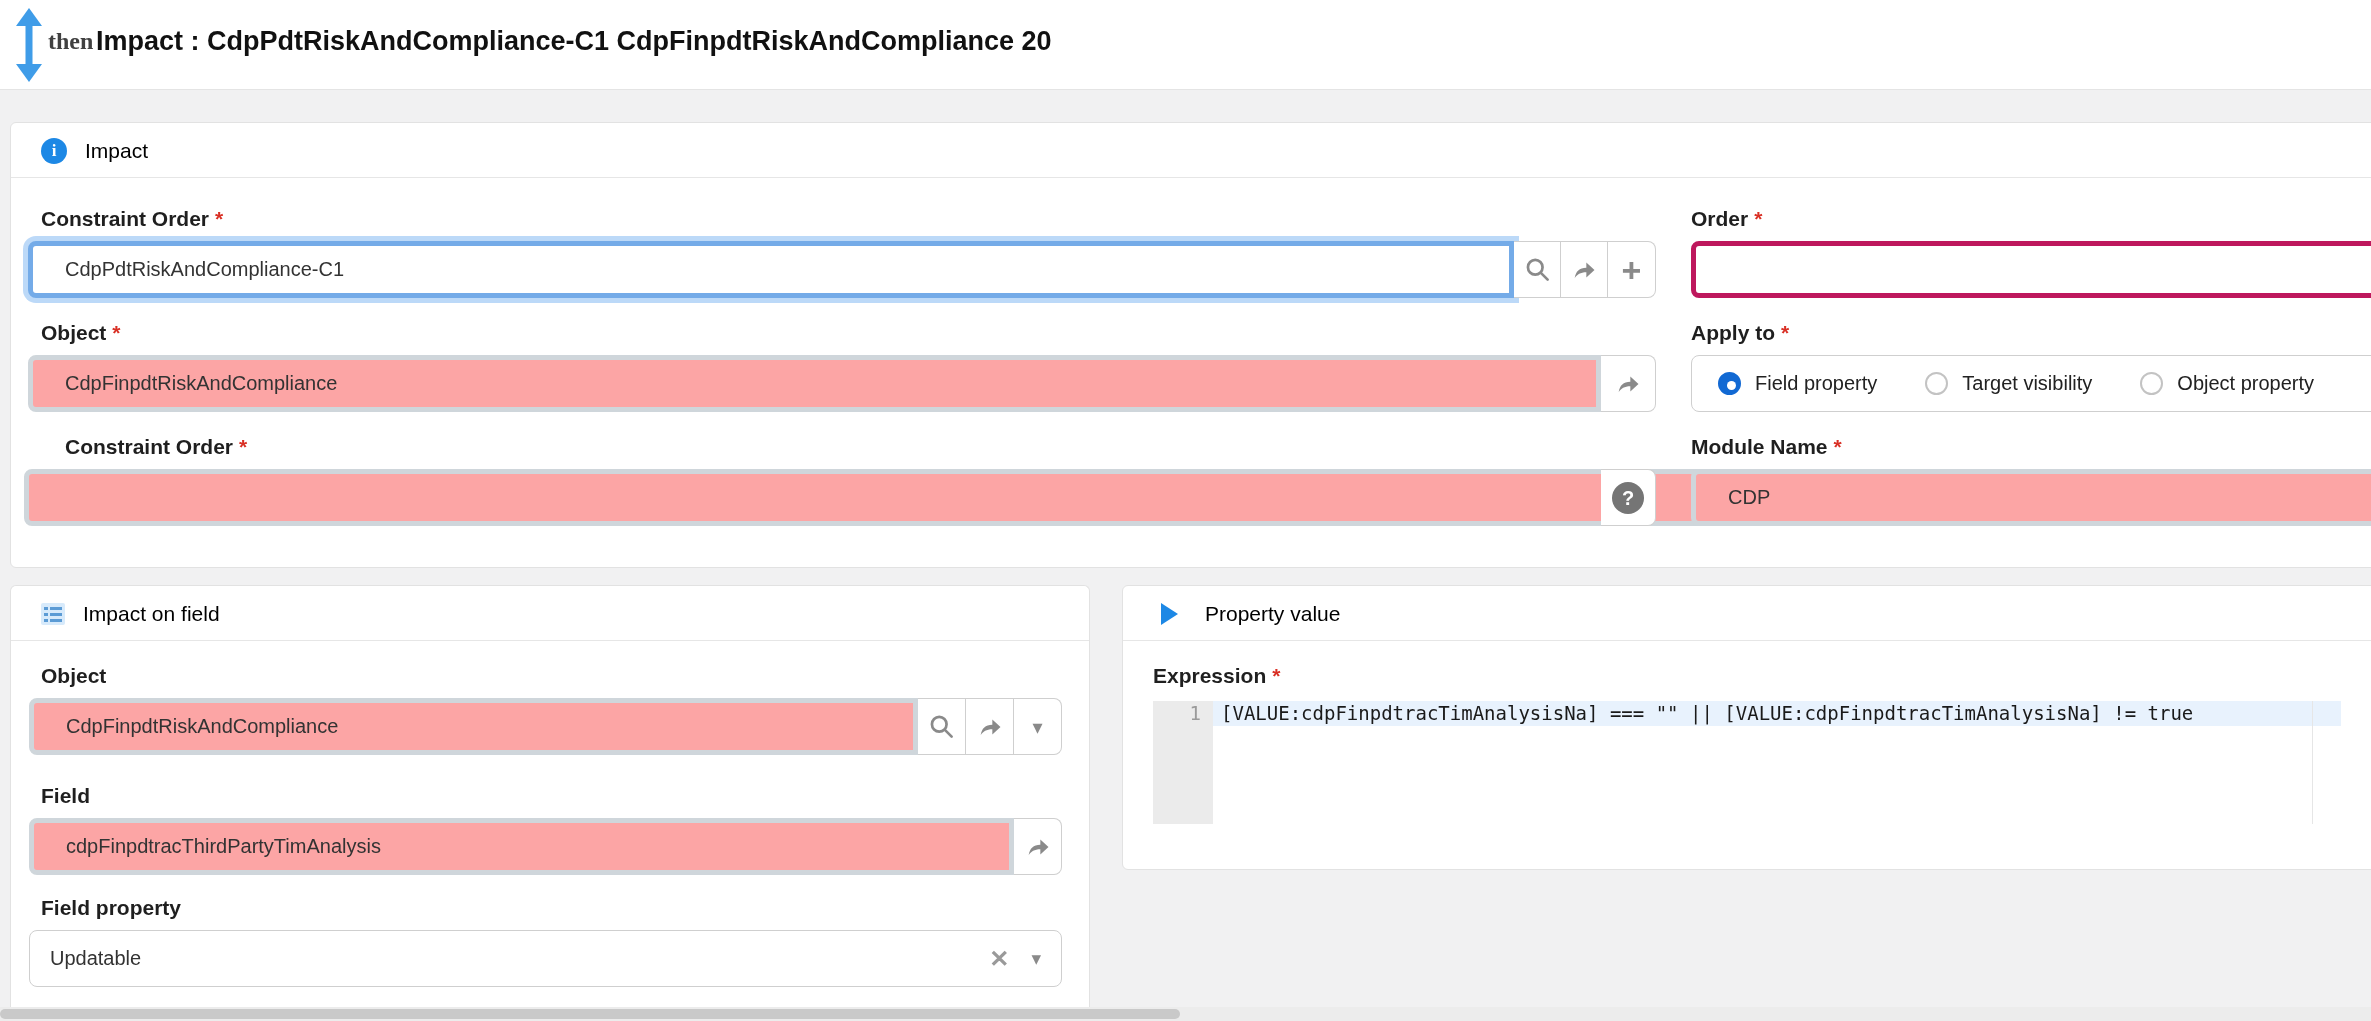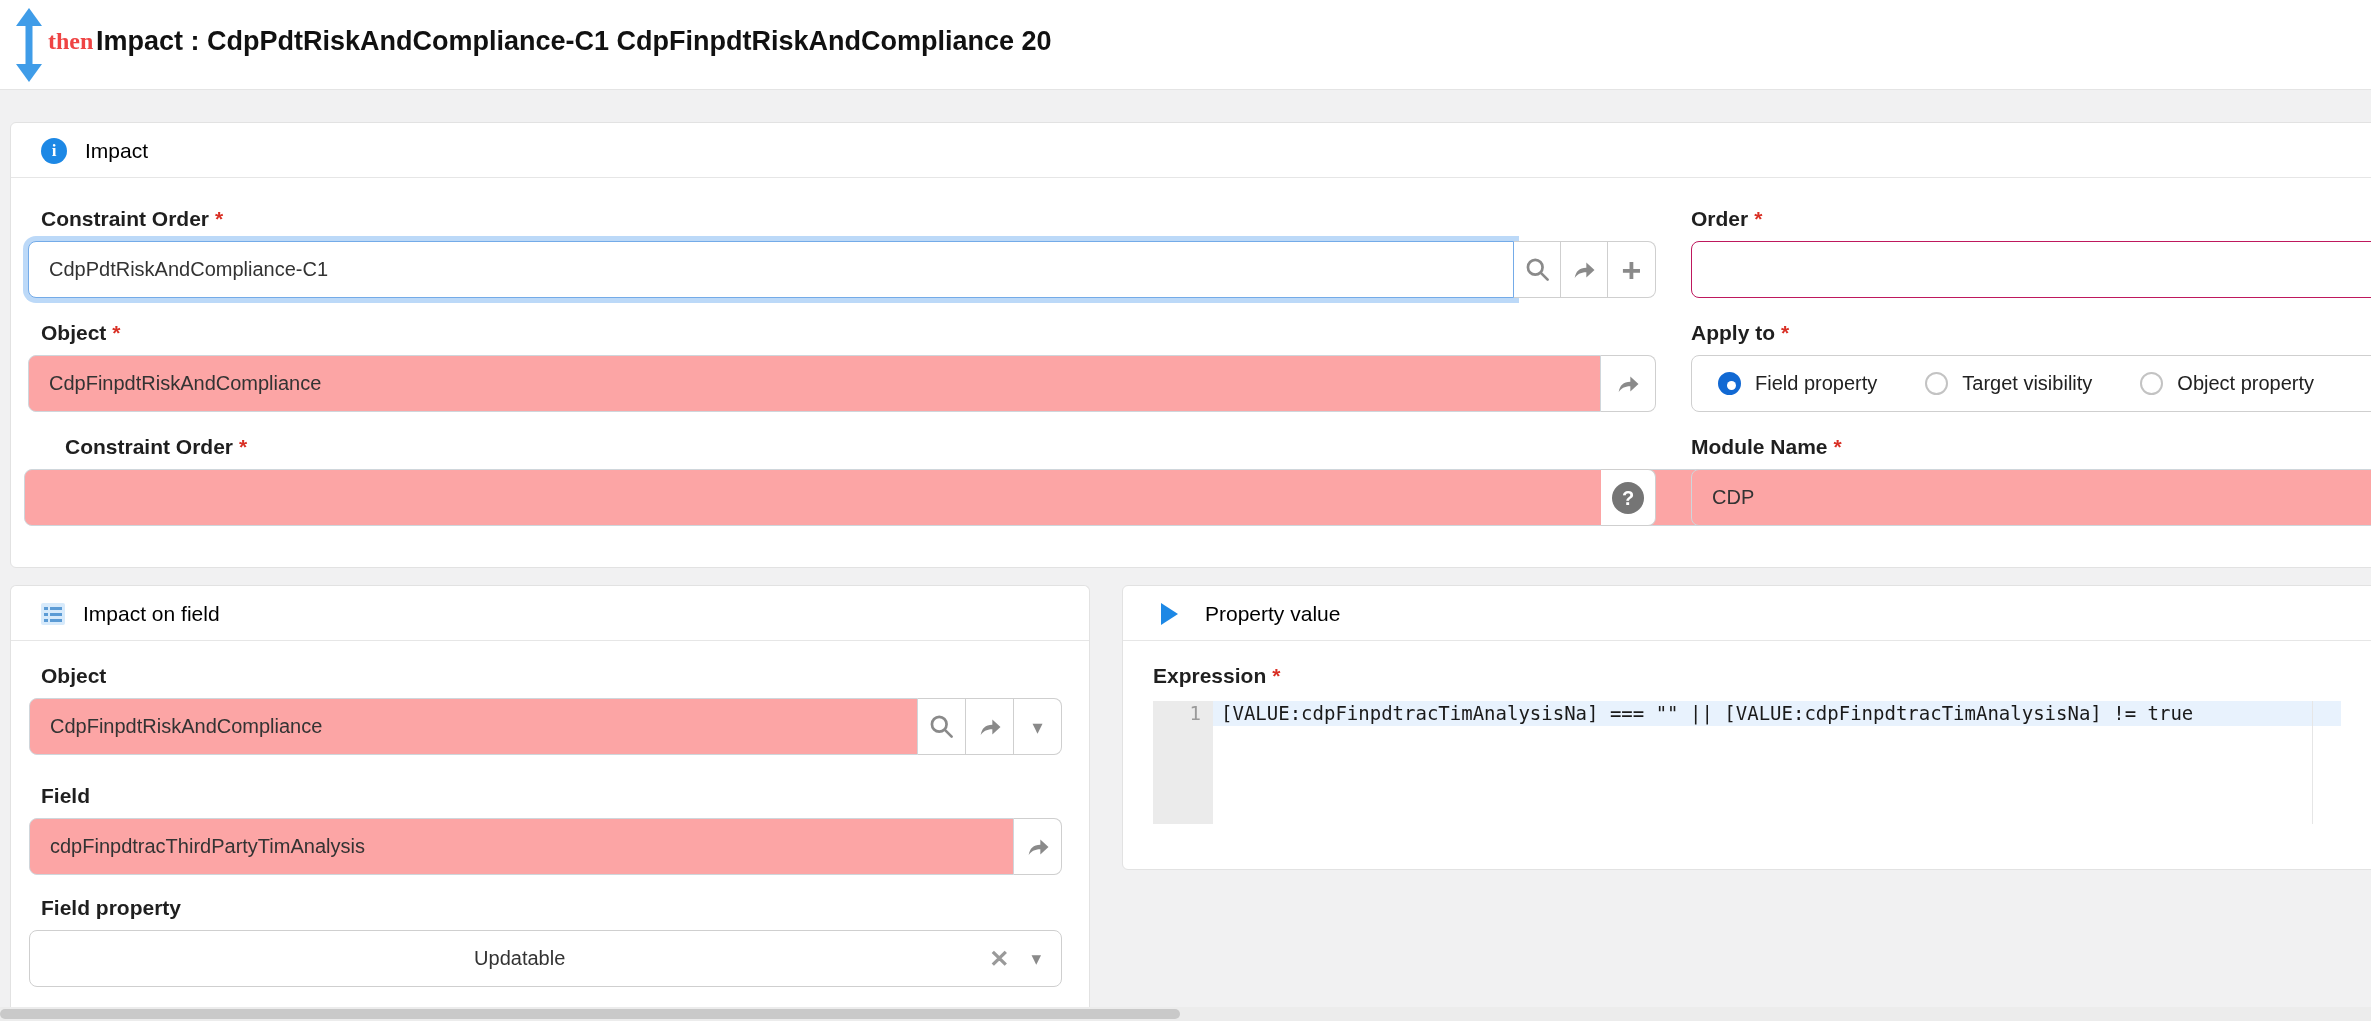--- a/index.html
+++ b/index.html
@@ -3,41 +3,41 @@
 <meta charset="utf-8">
 <style>
   * { margin:0; padding:0; box-sizing:border-box; }
   html,body { width:2371px; height:1021px; overflow:hidden; }
   body { font-family:"Liberation Sans", sans-serif; background:#f1f1f2; color:#212529; }
   #page { position:relative; width:2371px; height:1021px; overflow:hidden; }
 
   
   .header-band { position:absolute; left:0; top:0; width:2371px; height:90px; background:#fff; border-bottom:1px solid #e4e4e4; }
   .then-icon { position:absolute; left:14px; top:8px; width:30px; height:74px; }
-  .then-label { position:absolute; left:48px; top:28px; font-family:"Liberation Serif", serif; font-weight:bold; font-size:24px; color:#ef4444; }
+  .then-label { position:absolute; left:48px; top:28px; font-family:"Liberation Serif", serif; font-weight:bold; font-size:24px; color:#404040; }
   .page-title { position:absolute; left:96px; top:26px; font-size:27px; font-weight:bold; color:#111; white-space:nowrap; }
 
   
   .card { position:absolute; background:#fff; border:1px solid #e2e2e2; border-radius:6px; }
   .card-header { position:relative; height:55px; border-bottom:1px solid #e6e6e6; }
   .card-title { position:absolute; top:16px; font-size:21px; color:#000000; white-space:nowrap; }
 
   #card-impact  { left:10px; top:122px; width:2390px; height:446px; }
   #card-iof     { left:10px; top:585px; width:1080px; height:470px; border-bottom:none; border-bottom-left-radius:0; border-bottom-right-radius:0; }
   #card-pv      { left:1122px; top:585px; width:1278px; height:285px; }
 
   .info-icon { position:absolute; left:30px; top:15px; width:26px; height:26px; border-radius:50%; background:#1d88e5; color:#fff; font-size:17px; font-weight:bold; font-family:"Liberation Serif", serif; text-align:center; line-height:26px; }
   .list-icon { position:absolute; left:30px; top:17px; width:24px; height:22px; }
   .play-icon { position:absolute; left:38px; top:17px; width:0; height:0; border-left:17px solid #1d88e5; border-top:11px solid transparent; border-bottom:11px solid transparent; }
 
   
   .fld-label { position:absolute; font-size:21px; font-weight:bold; color:#1f1f1f; white-space:nowrap; }
   .req { color:#d93025; font-weight:bold; margin-left:6px; }
 
-  .tb { position:absolute; height:57px; border:1px solid #be185d; background:#fff; border-radius:8px; font-size:20px; color:#333; padding:0 20px; font-family:"Liberation Sans", sans-serif; outline:none; }
+  .tb { position:absolute; height:57px; border:5px solid #be185d; background:#fff; border-radius:8px; font-size:20px; color:#333; padding:0 32px; font-family:"Liberation Sans", sans-serif; outline:none; }
   .tb.readonly { background:#fca5a5; border-color:#cfd6db; }
   .tb.focused { border-color:#74abe8; box-shadow:0 0 0 5px #bcd9f8; }
   .tb.grp-left { border-top-right-radius:0; border-bottom-right-radius:0; }
   .tb.right-align { text-align:right; }
 
   .btn { position:absolute; height:57px; background:#fff; border:1px solid #cfcfcf; border-left:none; display:flex; align-items:center; justify-content:center; cursor:pointer; }
   .btn.grp-right { border-top-right-radius:8px; border-bottom-right-radius:8px; }
   .btn svg { display:block; }
   .plus-glyph { font-size:34px; color:#8a8a8a; font-weight:bold; line-height:1; }
   .caret-glyph { font-size:20px; color:#8a8a8a; }
@@ -46,21 +46,21 @@
   
   .radio-box { position:absolute; height:57px; border:1px solid #cfcfcf; border-radius:8px; background:#fff; display:flex; align-items:center; gap:48px; padding-left:26px; }
   .radio-opt { display:flex; align-items:center; gap:14px; }
   .radio-circle { width:23px; height:23px; border-radius:50%; border:2px solid #c3c3c3; background:#fff; position:relative; }
   .radio-circle.on { border-color:#1269d3; background:#1269d3; }
   .radio-circle.on::after { content:""; position:absolute; left:7px; top:7px; width:9px; height:9px; border-radius:50%; background:#fff; }
   .radio-label { font-size:20px; color:#222; white-space:nowrap; }
 
   
   .select-box { position:absolute; height:57px; border:1px solid #cfcfcf; border-radius:8px; background:#fff; display:flex; align-items:center; padding:0 20px; font-size:20px; color:#333; }
-  .select-text { flex:1;text-align:center; }
+  .select-text { flex:1; }
   .clear-x { color:#9a9a9a; font-size:24px; font-weight:bold; margin-right:22px; cursor:pointer; }
   .select-caret { color:#8a8a8a; font-size:19px; cursor:pointer; }
 
   
   .code-editor { position:absolute; left:30px; top:115px; width:1188px; height:123px; background:#fff; font-family:"DejaVu Sans Mono", monospace; }
   .gutter { position:absolute; left:0; top:0; width:60px; height:123px; background:#ebebeb; }
   .gutter-line { height:25px; line-height:25px; text-align:right; padding-right:12px; color:#9a9a9a; font-size:19px; }
   .code-area { position:absolute; left:60px; top:0; right:0; height:123px; }
   .active-line { position:absolute; left:0; top:0; right:0; height:25px; background:#e8f2fd; }
   .code-text { position:absolute; left:8px; top:0; height:25px; line-height:25px; font-size:19px; color:#1a1a1a; white-space:pre; }

